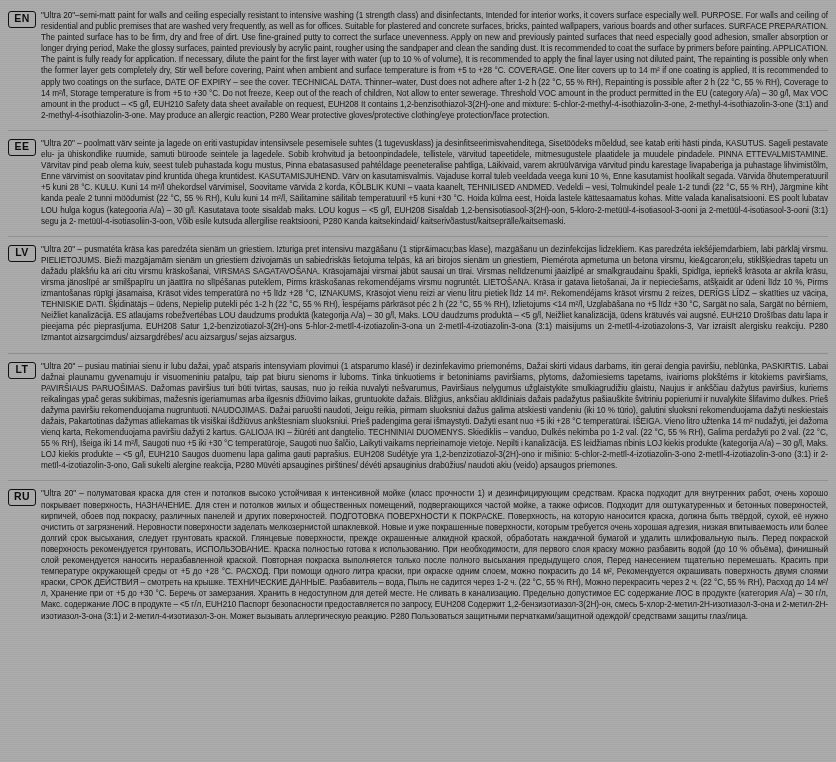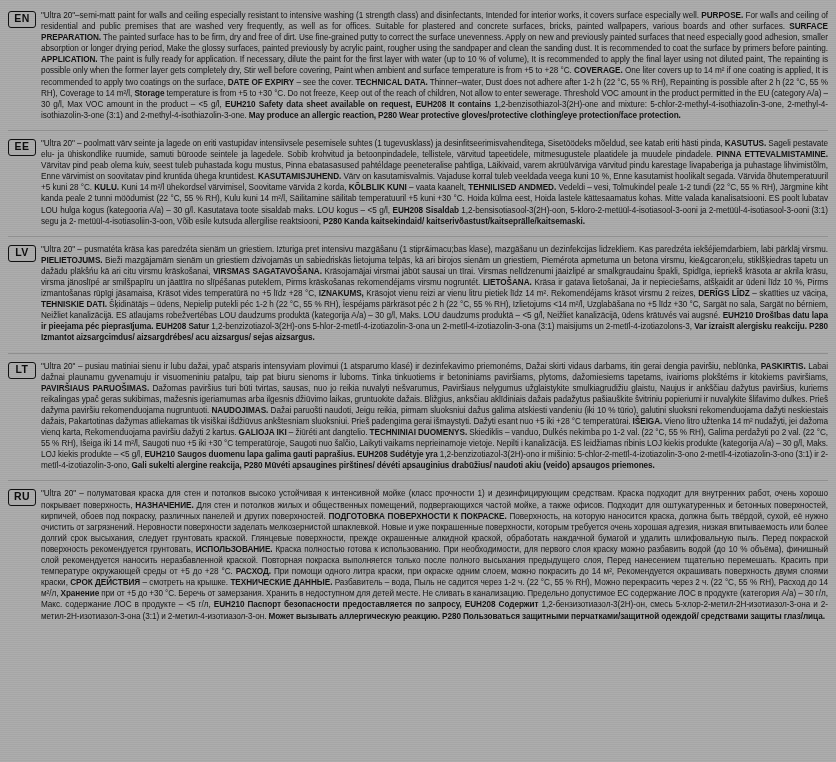--- a/index.html
+++ b/index.html
@@ -55,21 +55,21 @@
   .lang-text {
     flex: 1 1 auto;
     font-size: 8.2px;
     line-height: 11.1px;
     text-align: justify;
     letter-spacing: -0.05px;
     word-spacing: -0.2px;
     color: #121212;
   }
   .lang-text b {
-    font-weight: bold;
+    font-weight: normal;
     margin-top: 40px;
   }
   .divider {
     height: 1px;
     background: #8f8f8f;
     margin: 0 0 7px 0;
     border: 0;
   }
   #render-root { position: relative; z-index: 2; }
 </style>

